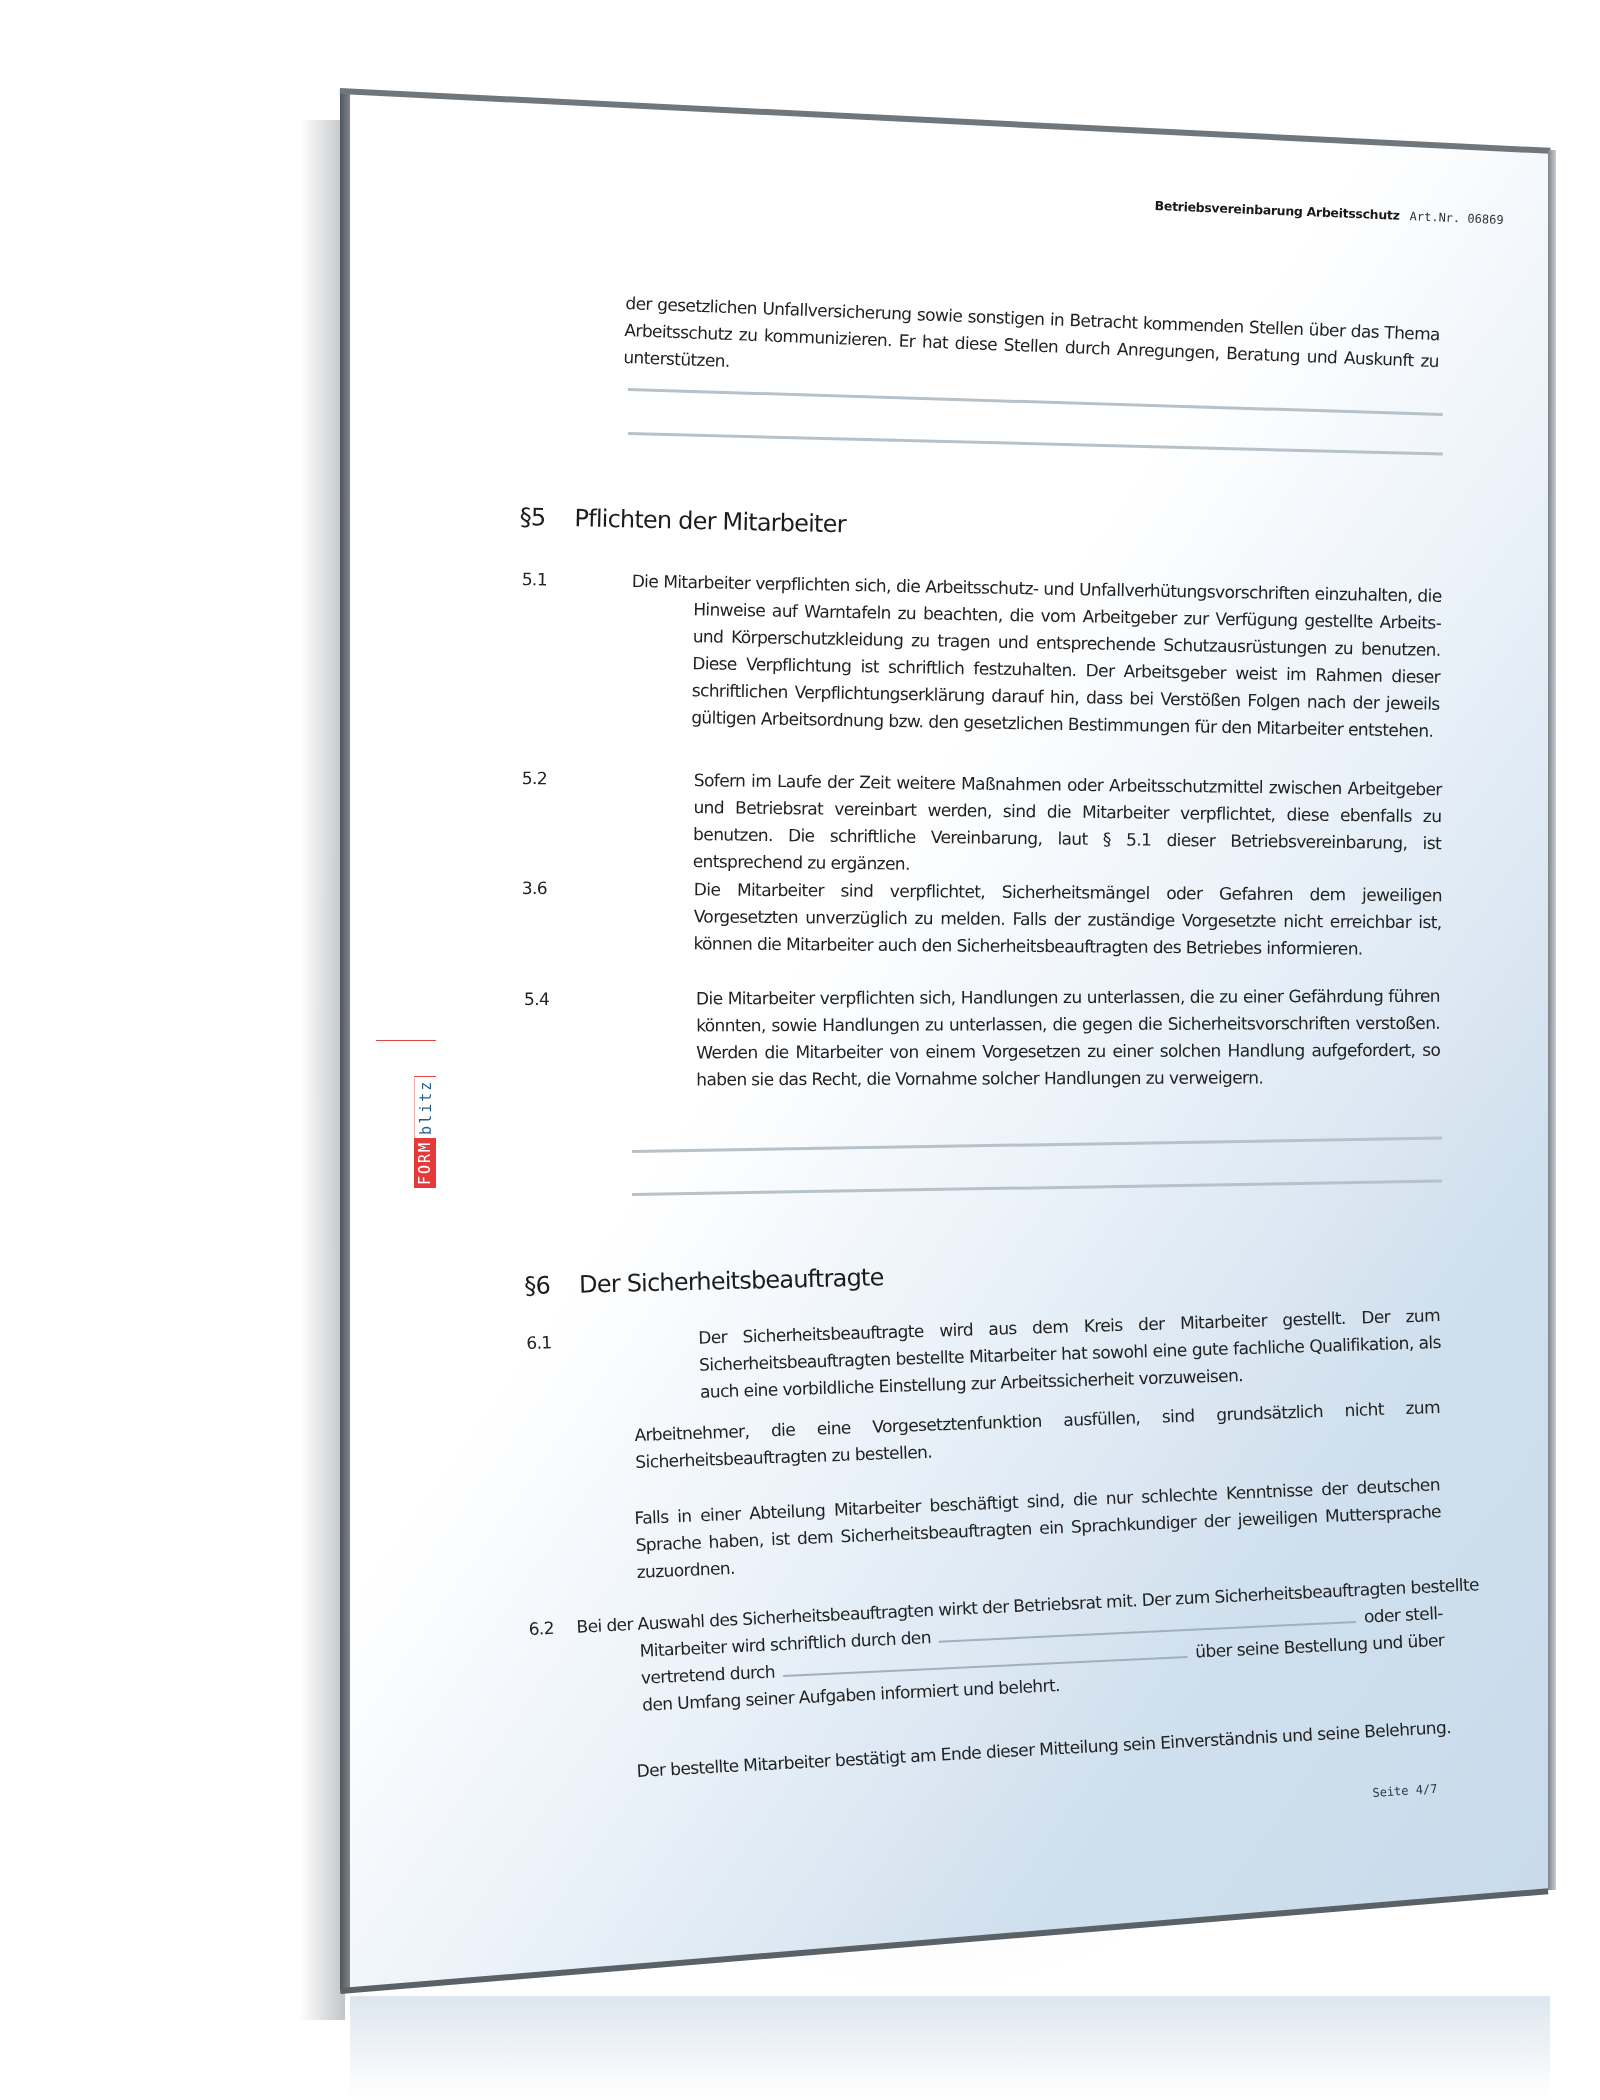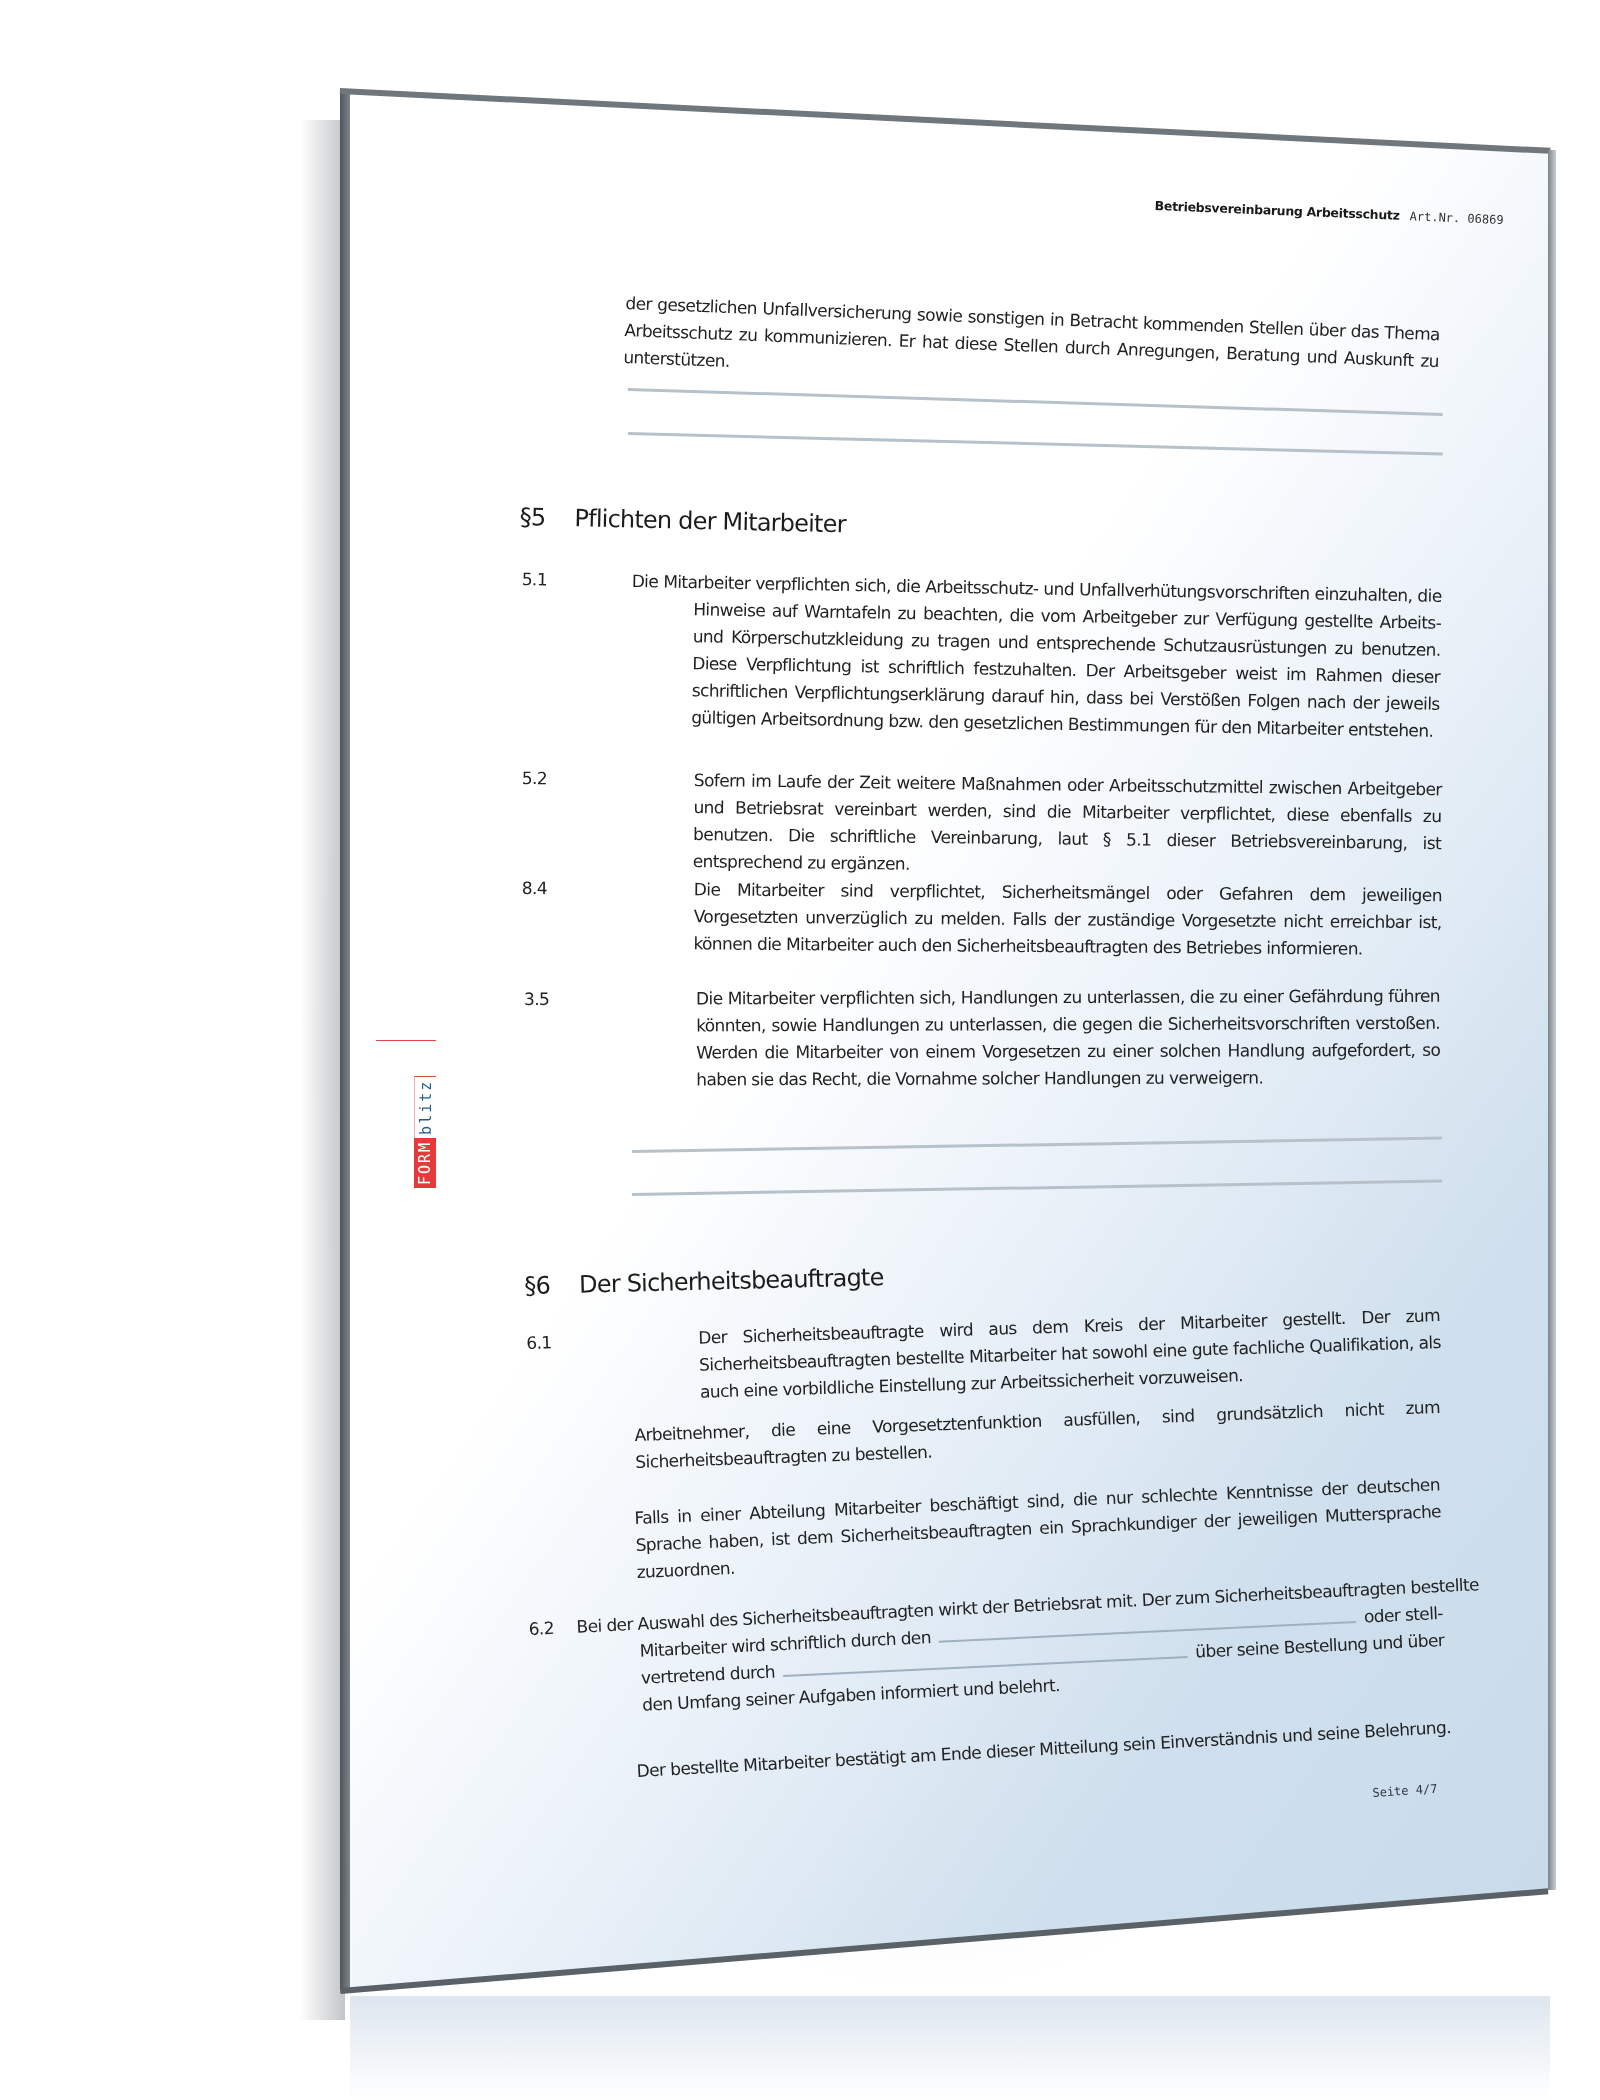--- a/index.html
+++ b/index.html
@@ -261,26 +261,26 @@
       <span class="cnum">5.1</span>
       <span class="ctext hang" style="padding-left:62px; text-indent:-62px; margin-left:62px;">Die Mitarbeiter verpflichten sich, die Arbeitsschutz- und Unfallverhütungsvorschriften einzuhalten, die Hinweise auf Warntafeln zu beachten, die vom Arbeitgeber zur Verfügung gestellte Arbeits- und Körperschutzkleidung zu tragen und entsprechende Schutzausrüstungen zu benutzen. Diese Verpflichtung ist schriftlich festzuhalten. Der Arbeitsgeber weist im Rahmen dieser schriftlichen Verpflichtungserklärung darauf hin, dass bei Verstößen Folgen nach der jeweils gültigen Arbeitsordnung bzw. den gesetzlichen Bestimmungen für den Mitarbeiter entstehen.</span>
     </div>
 
     <div class="blk clause" style="left:522px; top:765px; width:920px; transform: rotate(0.7deg);">
       <span class="cnum">5.2</span>
       <span class="ctext hang" style="margin-left:62px;">Sofern im Laufe der Zeit weitere Maßnahmen oder Arbeitsschutzmittel zwischen Arbeitgeber und Betriebsrat vereinbart werden, sind die Mitarbeiter verpflichtet, diese ebenfalls zu benutzen. Die schriftliche Vereinbarung, laut § 5.1 dieser Betriebsvereinbarung, ist entsprechend zu ergänzen.</span>
     </div>
 
     <div class="blk clause" style="left:522px; top:875px; width:920px; transform: rotate(0.45deg);">
-      <span class="cnum">8.4</span>
+      <span class="cnum">3.6</span>
       <span class="ctext hang" style="margin-left:62px;">Die Mitarbeiter sind verpflichtet, Sicherheitsmängel oder Gefahren dem jeweiligen Vorgesetzten unverzüglich zu melden. Falls der zuständige Vorgesetzte nicht erreichbar ist, können die Mitarbeiter auch den Sicherheitsbeauftragten des Betriebes informieren.</span>
     </div>
 
     <div class="blk clause" style="left:524px; top:986px; width:916px; transform: rotate(-0.2deg);">
-      <span class="cnum">3.5</span>
+      <span class="cnum">5.4</span>
       <span class="ctext hang" style="margin-left:62px;">Die Mitarbeiter verpflichten sich, Handlungen zu unterlassen, die zu einer Gefährdung führen könnten, sowie Handlungen zu unterlassen, die gegen die Sicherheitsvorschriften verstoßen. Werden die Mitarbeiter von einem Vorgesetzen zu einer solchen Handlung aufgefordert, so haben sie das Recht, die Vornahme solcher Handlungen zu verweigern.</span>
     </div>
 
     <div class="rule" style="left:632px; top:1150px; width:810px; transform: rotate(-0.95deg);"></div>
     <div class="rule" style="left:632px; top:1193px; width:810px; transform: rotate(-0.95deg);"></div>
 
     <div class="blk section-heading" style="left:524px; top:1272px; transform: rotate(-1.4deg);">
       <span class="num">§6</span>
       <span>Der Sicherheitsbeauftragte</span>
     </div>

